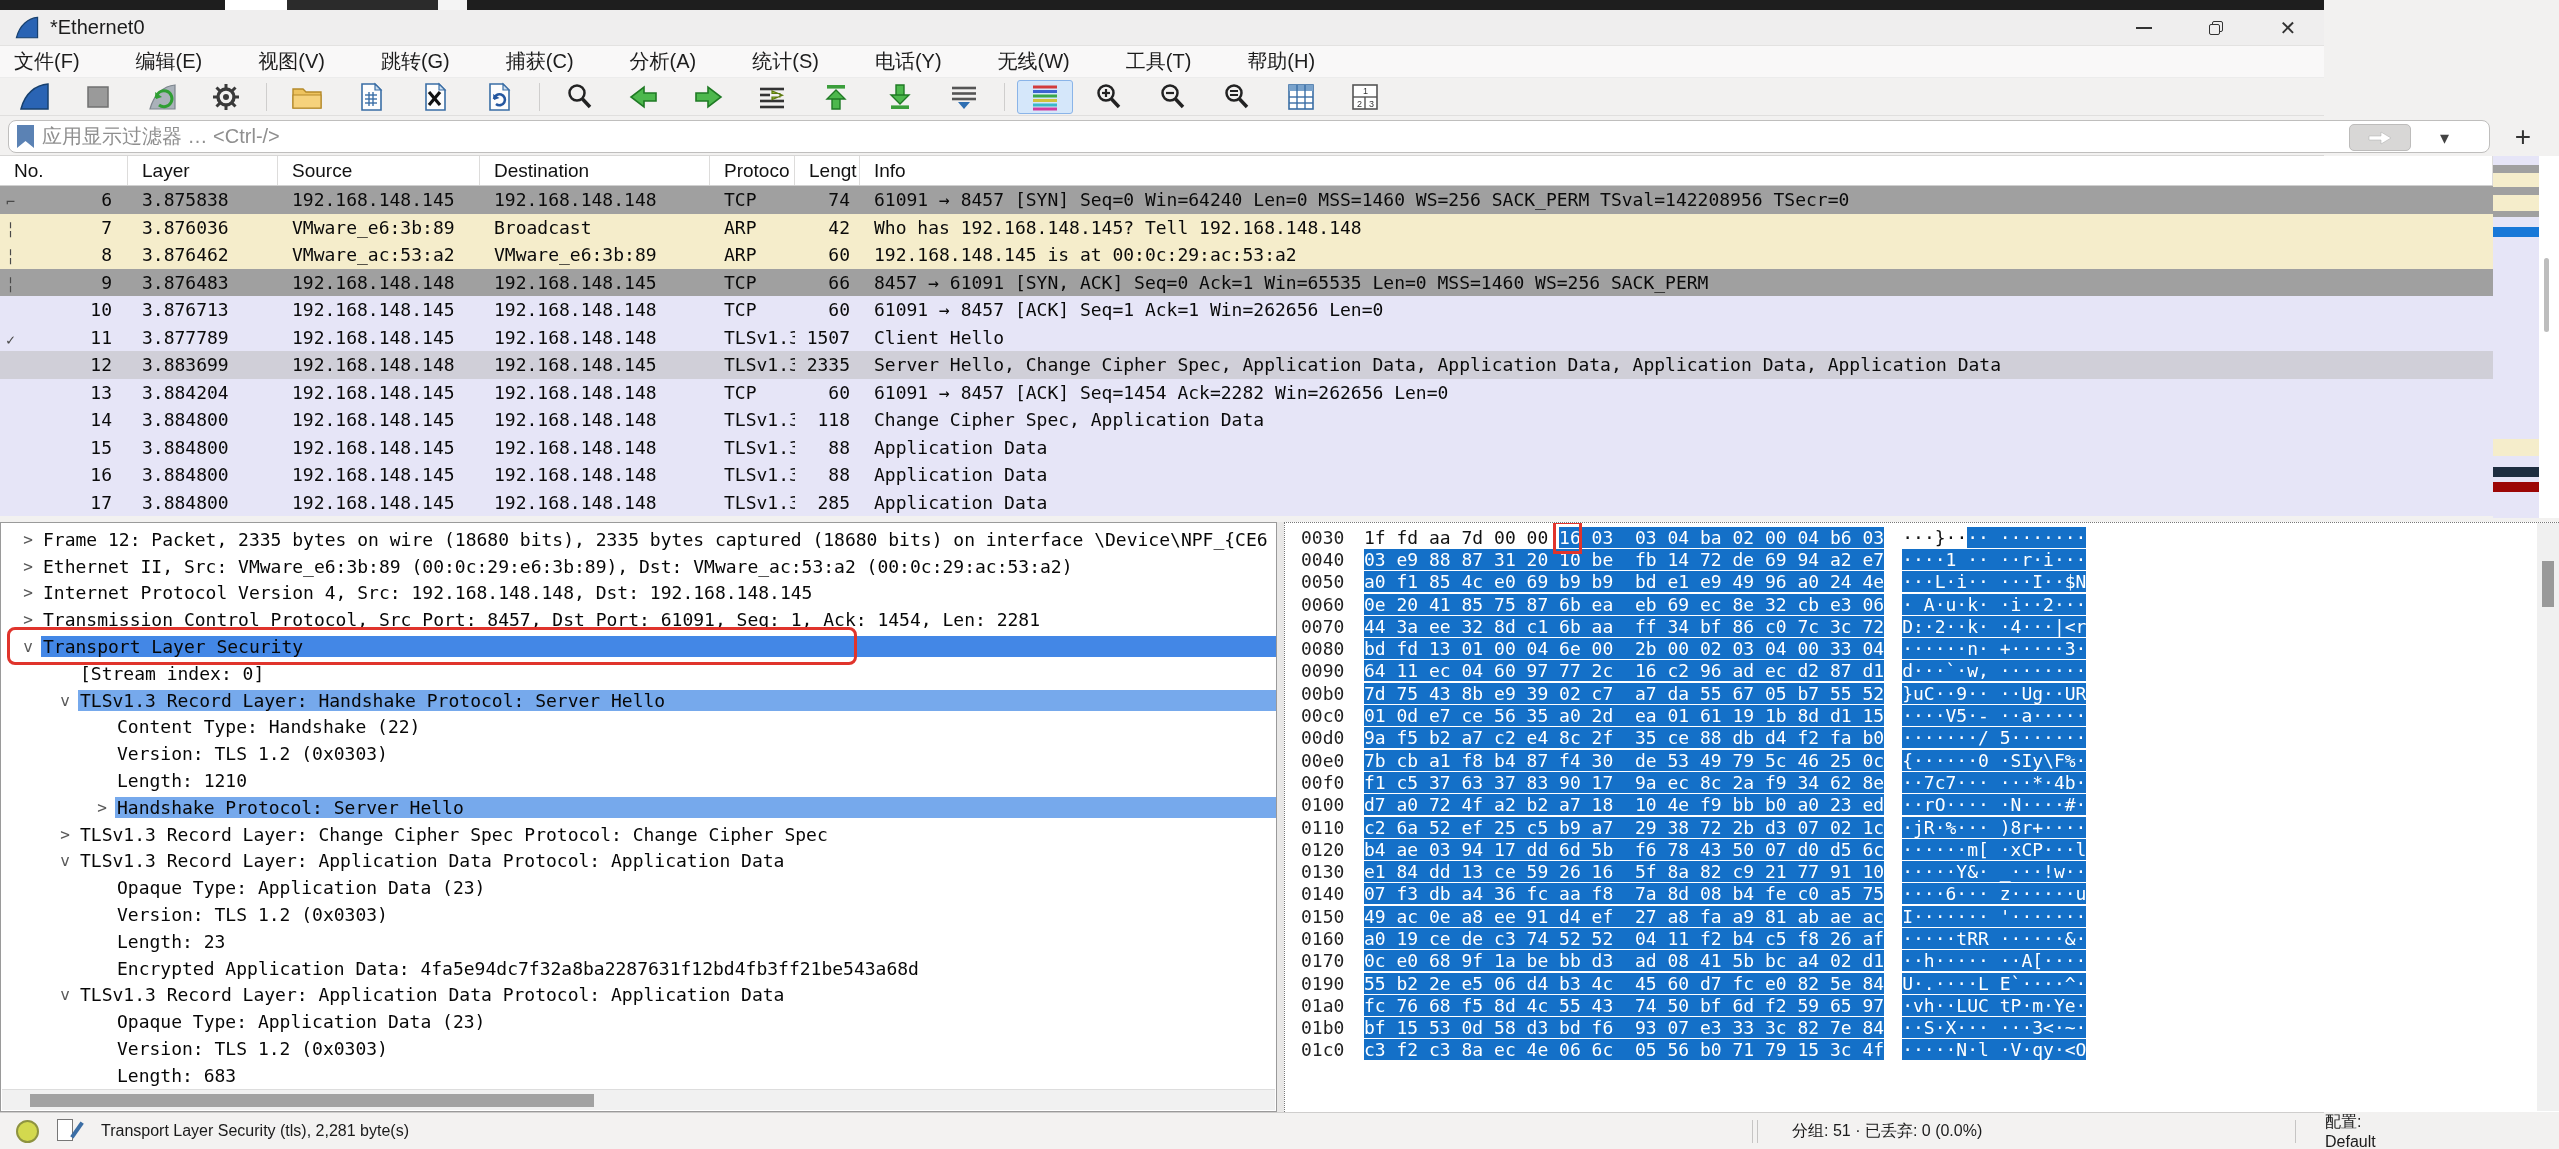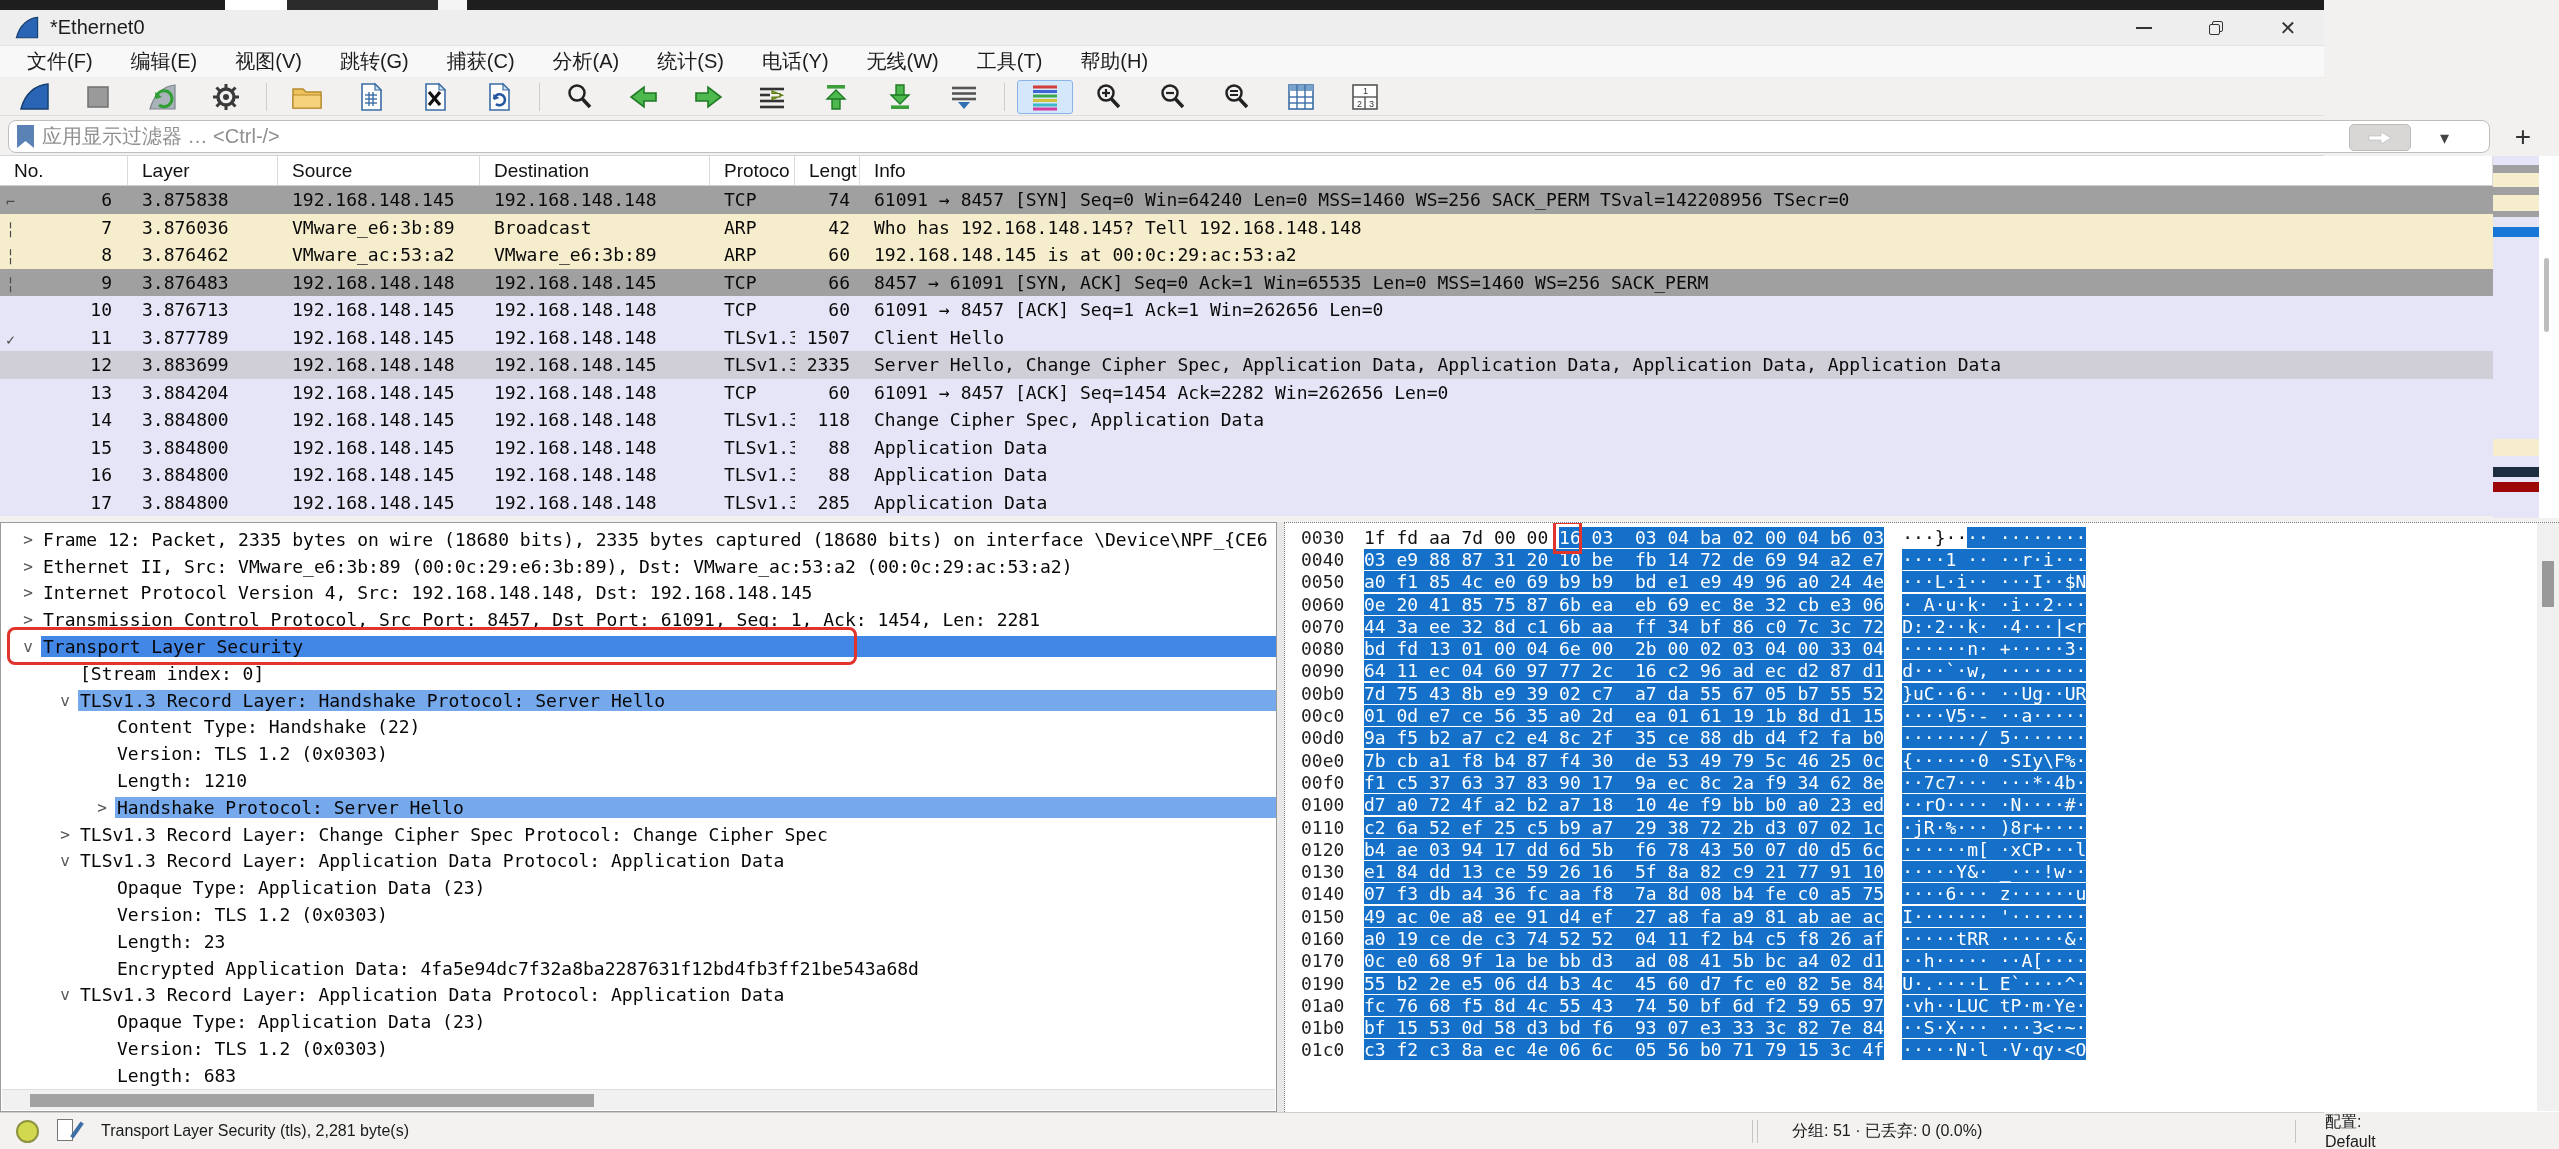--- a/index.html
+++ b/index.html
@@ -18,21 +18,21 @@
   #window-title { margin-left:10px; font-size:20px; color:#1b1b1b; }
   #winbtns { position:absolute; right:0; top:0; height:36px; display:flex; }
   .winbtn { width:72px; height:36px; display:flex; align-items:center; justify-content:center; color:#222; }
   .glyph-min { width:16px; height:2px; background:#333; }
   .glyph-restore { position:relative; width:14px; height:14px; }
   .glyph-restore .b { position:absolute; left:0; bottom:0; width:11px; height:11px; border:1.5px solid #333; border-radius:2px; background:#efeeee; }
   .glyph-restore .f { position:absolute; right:0; top:0; width:11px; height:11px; border:1.5px solid #333; border-radius:2px; }
   .glyph-close { font-size:20px; line-height:20px; color:#333; }
 
   
-  #menubar { position:absolute; left:0; top:46px; width:100%; height:32px; background:#f9f8f8; display:flex; align-items:center; gap:38px; padding-left:27px; border-bottom:1px solid #ececec; }
+  #menubar { position:absolute; left:0; top:46px; width:100%; height:32px; background:#f9f8f8; display:flex; align-items:center; gap:56px; padding-left:14px; border-bottom:1px solid #ececec; }
   .menu-item { font-size:20px; color:#1c1c1c; white-space:nowrap; }
 
   
   #toolbar { position:absolute; left:0; top:78px; width:100%; height:38px; background:#f2f1f0; border-bottom:1px solid #e0dfde; display:flex; align-items:center; padding-left:6px; }
   .tbtn { width:56px; height:34px; display:flex; align-items:center; justify-content:center; border-radius:3px; margin-right:8px; position:relative; }
   .tbtn.active { background:#d5e7fa; border:1px solid #8ab4e8; }
   .tsep { width:1px; height:28px; background:#cfcecd; margin:0 12px 0 4px; }
   .tbtn svg { display:block; }
 
   
@@ -627,21 +627,21 @@
     </div>
     <div id="hex-pane">
       <div id="hex-rows">
           <div class="hrow"><span class="hoff">0030</span><span class="hhex"><span class="hplain">1f fd aa 7d 00 00 </span><span class="hsel">16</span><span class="hsel"> 03  03 04 ba 02 00 04 b6 03</span></span><span class="hascii"><span class="hplain">···}··</span><span class="hsel">·· ········</span></span></div>
           <div class="hrow"><span class="hoff">0040</span><span class="hhex"><span class="hsel">03 e9 88 87 31 20 10 be  fb 14 72 de 69 94 a2 e7</span></span><span class="hascii"><span class="hsel">····1 ·· ··r·i···</span></span></div>
           <div class="hrow"><span class="hoff">0050</span><span class="hhex"><span class="hsel">a0 f1 85 4c e0 69 b9 b9  bd e1 e9 49 96 a0 24 4e</span></span><span class="hascii"><span class="hsel">···L·i·· ···I··$N</span></span></div>
           <div class="hrow"><span class="hoff">0060</span><span class="hhex"><span class="hsel">0e 20 41 85 75 87 6b ea  eb 69 ec 8e 32 cb e3 06</span></span><span class="hascii"><span class="hsel">· A·u·k· ·i··2···</span></span></div>
           <div class="hrow"><span class="hoff">0070</span><span class="hhex"><span class="hsel">44 3a ee 32 8d c1 6b aa  ff 34 bf 86 c0 7c 3c 72</span></span><span class="hascii"><span class="hsel">D:·2··k· ·4···|&lt;r</span></span></div>
           <div class="hrow"><span class="hoff">0080</span><span class="hhex"><span class="hsel">bd fd 13 01 00 04 6e 00  2b 00 02 03 04 00 33 04</span></span><span class="hascii"><span class="hsel">······n· +·····3·</span></span></div>
           <div class="hrow"><span class="hoff">0090</span><span class="hhex"><span class="hsel">64 11 ec 04 60 97 77 2c  16 c2 96 ad ec d2 87 d1</span></span><span class="hascii"><span class="hsel">d···`·w, ········</span></span></div>
-          <div class="hrow"><span class="hoff">00b0</span><span class="hhex"><span class="hsel">7d 75 43 8b e9 39 02 c7  a7 da 55 67 05 b7 55 52</span></span><span class="hascii"><span class="hsel">}uC··6·· ··Ug··UR</span></span></div>
+          <div class="hrow"><span class="hoff">00b0</span><span class="hhex"><span class="hsel">7d 75 43 8b e9 39 02 c7  a7 da 55 67 05 b7 55 52</span></span><span class="hascii"><span class="hsel">}uC··9·· ··Ug··UR</span></span></div>
           <div class="hrow"><span class="hoff">00c0</span><span class="hhex"><span class="hsel">01 0d e7 ce 56 35 a0 2d  ea 01 61 19 1b 8d d1 15</span></span><span class="hascii"><span class="hsel">····V5·- ··a·····</span></span></div>
           <div class="hrow"><span class="hoff">00d0</span><span class="hhex"><span class="hsel">9a f5 b2 a7 c2 e4 8c 2f  35 ce 88 db d4 f2 fa b0</span></span><span class="hascii"><span class="hsel">·······/ 5·······</span></span></div>
           <div class="hrow"><span class="hoff">00e0</span><span class="hhex"><span class="hsel">7b cb a1 f8 b4 87 f4 30  de 53 49 79 5c 46 25 0c</span></span><span class="hascii"><span class="hsel">{······0 ·SIy\F%·</span></span></div>
           <div class="hrow"><span class="hoff">00f0</span><span class="hhex"><span class="hsel">f1 c5 37 63 37 83 90 17  9a ec 8c 2a f9 34 62 8e</span></span><span class="hascii"><span class="hsel">··7c7··· ···*·4b·</span></span></div>
           <div class="hrow"><span class="hoff">0100</span><span class="hhex"><span class="hsel">d7 a0 72 4f a2 b2 a7 18  10 4e f9 bb b0 a0 23 ed</span></span><span class="hascii"><span class="hsel">··rO···· ·N····#·</span></span></div>
           <div class="hrow"><span class="hoff">0110</span><span class="hhex"><span class="hsel">c2 6a 52 ef 25 c5 b9 a7  29 38 72 2b d3 07 02 1c</span></span><span class="hascii"><span class="hsel">·jR·%··· )8r+····</span></span></div>
           <div class="hrow"><span class="hoff">0120</span><span class="hhex"><span class="hsel">b4 ae 03 94 17 dd 6d 5b  f6 78 43 50 07 d0 d5 6c</span></span><span class="hascii"><span class="hsel">······m[ ·xCP···l</span></span></div>
           <div class="hrow"><span class="hoff">0130</span><span class="hhex"><span class="hsel">e1 84 dd 13 ce 59 26 16  5f 8a 82 c9 21 77 91 10</span></span><span class="hascii"><span class="hsel">·····Y&amp;· _···!w··</span></span></div>
           <div class="hrow"><span class="hoff">0140</span><span class="hhex"><span class="hsel">07 f3 db a4 36 fc aa f8  7a 8d 08 b4 fe c0 a5 75</span></span><span class="hascii"><span class="hsel">····6··· z······u</span></span></div>
           <div class="hrow"><span class="hoff">0150</span><span class="hhex"><span class="hsel">49 ac 0e a8 ee 91 d4 ef  27 a8 fa a9 81 ab ae ac</span></span><span class="hascii"><span class="hsel">I······· '·······</span></span></div>

